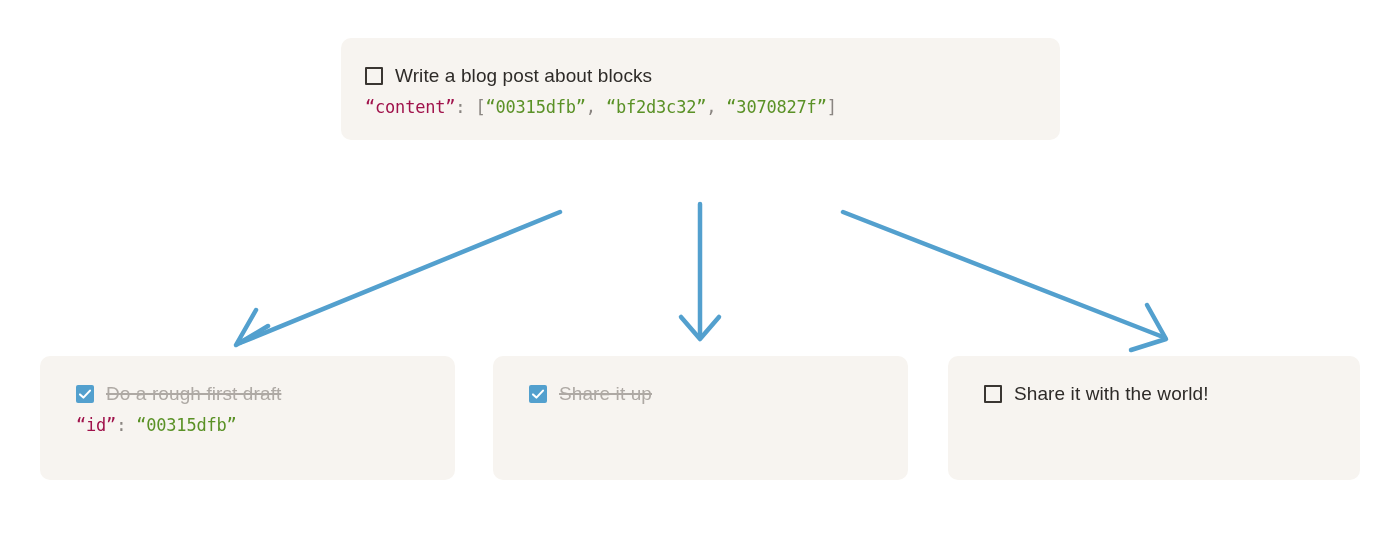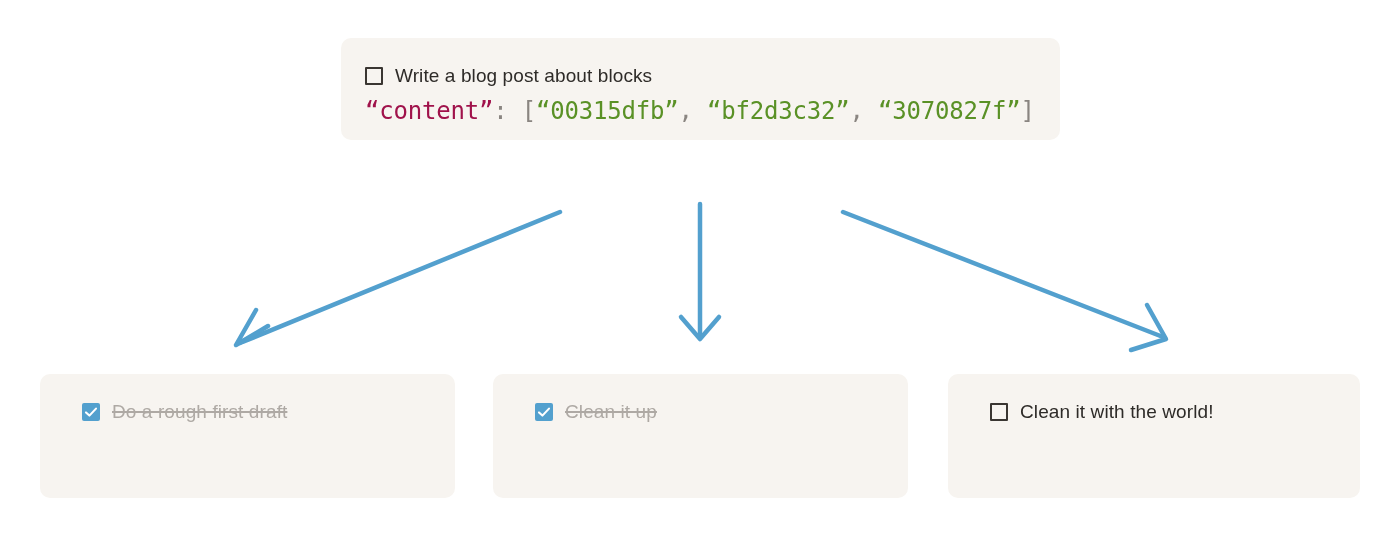--- a/index.html
+++ b/index.html
@@ -24,23 +24,23 @@
     box-sizing: border-box;
   }
   .card-parent {
     left: 341px;
     top: 38px;
     width: 719px;
     height: 102px;
     padding: 26px 24px 0 24px;
   }
   .card-child {
-    top: 374px;
+    top: 356px;
     height: 124px;
-    padding: 26px 0 0 16px;
+    padding: 26px 0 0 10px;
   }
   .card-child-1 { left: 40px;  width: 415px; }
   .card-child-2 { left: 493px; width: 415px; }
   .card-child-3 { left: 948px; width: 412px; }
   .card-child .inner { padding-left: 26px; }
 
   
   .todo-row {
     display: flex;
     align-items: center;
@@ -77,21 +77,21 @@
   .todo-label.done {
     color: #aea9a4;
     text-decoration: line-through;
     text-decoration-thickness: 1.5px;
   }
 
   
   .code-line {
     margin-top: 9px;
     font-family: "DejaVu Sans Mono", monospace;
-    font-size: 24px;
+    font-size: 17px;
     color: #8a8581;
     white-space: nowrap;
     letter-spacing: -0.2px;
   }
   .code-key  { color: #a0124b; }
   .code-str  { color: #5a9126; }
   .code-punc { color: #8a8581; }
 
   
   #arrows {
@@ -139,36 +139,39 @@
 <div class="card card-child card-child-1">
   <div class="inner">
     <div class="todo-row">
       <span class="checkbox checked">
         <svg width="14" height="14" viewBox="0 0 14 14" xmlns="http://www.w3.org/2000/svg">
           <polyline points="2,7.4 5.4,10.6 12,3.6" fill="none" stroke="#ffffff" stroke-width="2.1" stroke-linecap="round" stroke-linejoin="round"></polyline>
         </svg>
       </span>
       <span class="todo-label done">Do a rough first draft</span>
     </div>
+    <div class="code-line">
+      <span class="code-key">“id”</span><span class="code-punc">: </span><span class="code-str">“00315dfb”</span>
+    </div>
   </div>
 </div>
 
 <div class="card card-child card-child-2">
   <div class="inner">
     <div class="todo-row">
       <span class="checkbox checked">
         <svg width="14" height="14" viewBox="0 0 14 14" xmlns="http://www.w3.org/2000/svg">
           <polyline points="2,7.4 5.4,10.6 12,3.6" fill="none" stroke="#ffffff" stroke-width="2.1" stroke-linecap="round" stroke-linejoin="round"></polyline>
         </svg>
       </span>
-      <span class="todo-label done">Clean it up</span>
+      <span class="todo-label done">Share it up</span>
     </div>
   </div>
 </div>
 
 <div class="card card-child card-child-3">
   <div class="inner">
     <div class="todo-row">
       <span class="checkbox unchecked"></span>
-      <span class="todo-label">Clean it with the world!</span>
+      <span class="todo-label">Share it with the world!</span>
     </div>
   </div>
 </div>
 
 </body></html>

